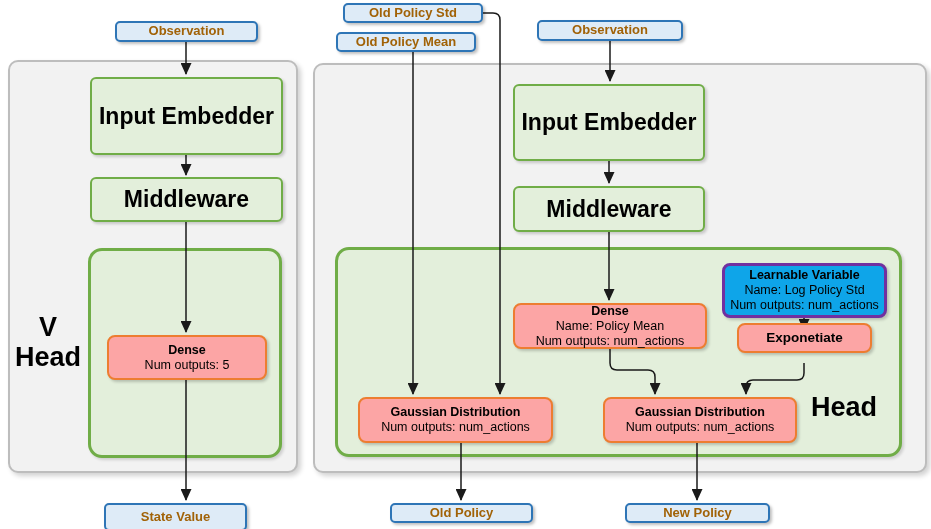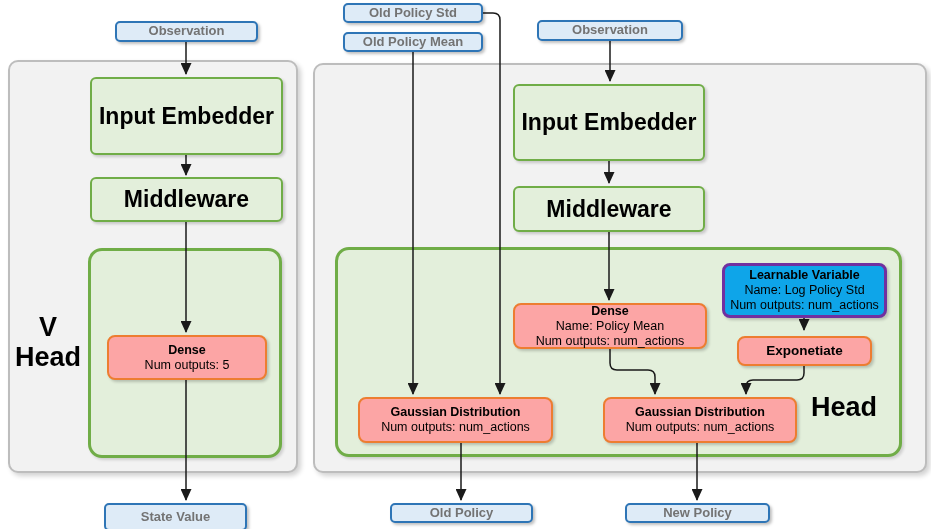--- a/index.html
+++ b/index.html
@@ -4,21 +4,21 @@
 <style>
   html,body{margin:0;padding:0;background:#ffffff;font-family:"Liberation Sans",sans-serif;}
   #canvas{position:relative;width:931px;height:529px;background:#ffffff;overflow:hidden;}
   .panel{position:absolute;background:#f2f2f2;border:2px solid #bdbdbd;border-radius:10px;
          box-shadow:3px 3px 5px rgba(0,0,0,0.18);box-sizing:border-box;z-index:1;}
   .inner-green{position:absolute;background:#e3efdb;border:3px solid #70ad47;border-radius:14px;
          box-shadow:2px 2px 3px rgba(0,0,0,0.15);box-sizing:border-box;z-index:2;}
   #wires{position:absolute;left:0;top:0;z-index:3;}
   .node{position:absolute;display:flex;flex-direction:column;align-items:center;justify-content:center;
         text-align:center;box-sizing:border-box;z-index:4;line-height:1.15;}
-  .blue{background:#deebf7;border:2.5px solid #2e75b6;border-radius:5px;color:#737373;
+  .blue{background:#deebf7;border:2.5px solid #2e75b6;border-radius:5px;color:#a16207;
         font-weight:bold;font-size:13px;box-shadow:2px 2px 3px rgba(0,0,0,0.25);}
   .green-node{background:#e3efdb;border:2px solid #70ad47;border-radius:6px;color:#000;
         font-weight:bold;box-shadow:2px 2px 3px rgba(0,0,0,0.18);}
   .big-text{font-size:23px;}
   .orange{background:#fca5a5;border:2.5px solid #ed7d31;border-radius:8px;color:#000;
         box-shadow:2px 2px 3px rgba(0,0,0,0.2);}
   .purple{background:#0ea5e9;border:3px solid #7030a0;border-radius:8px;color:#000;
         box-shadow:2px 2px 3px rgba(0,0,0,0.2);}
   .t{font-weight:bold;font-size:12.5px;}
   .s{font-weight:normal;font-size:12.5px;}
@@ -75,41 +75,41 @@
 
   <div class="head-label" style="left:8px;top:312px;width:80px;">
     <div>V</div>
     <div>Head</div>
   </div>
 
   <div class="node blue" style="left:104px;top:503px;width:143px;height:28px;">State Value</div>
 
   <div class="node blue" style="left:343px;top:3px;width:140px;height:20px;">Old Policy Std</div>
 
-  <div class="node blue" style="left:343px;top:32px;width:140px;height:20px;">Old Policy Mean</div>
+  <div class="node blue" style="left:336px;top:32px;width:140px;height:20px;">Old Policy Mean</div>
 
   <div class="node blue" style="left:537px;top:20px;width:146px;height:21px;">Observation</div>
 
   <div class="node green-node big-text" style="left:513px;top:84px;width:192px;height:77px;">Input Embedder</div>
 
   <div class="node green-node big-text" style="left:513px;top:186px;width:192px;height:46px;">Middleware</div>
 
   <div class="node orange lh" style="left:513px;top:303px;width:194px;height:46px;">
     <span class="t">Dense</span>
     <span class="s">Name: Policy Mean</span>
     <span class="s">Num outputs: num_actions</span>
   </div>
 
   <div class="node purple lh" style="left:722px;top:263px;width:165px;height:55px;">
     <span class="t">Learnable Variable</span>
     <span class="s">Name: Log Policy Std</span>
     <span class="s">Num outputs: num_actions</span>
   </div>
 
-  <div class="node orange" style="left:737px;top:336px;width:135px;height:30px;font-weight:bold;font-size:13.5px;">Exponetiate</div>
+  <div class="node orange" style="left:737px;top:323px;width:135px;height:30px;font-weight:bold;font-size:13.5px;">Exponetiate</div>
 
   <div class="node orange lh" style="left:358px;top:397px;width:195px;height:46px;">
     <span class="t">Gaussian Distribution</span>
     <span class="s">Num outputs: num_actions</span>
   </div>
 
   <div class="node orange lh" style="left:603px;top:397px;width:194px;height:46px;">
     <span class="t">Gaussian Distribution</span>
     <span class="s">Num outputs: num_actions</span>
   </div>

